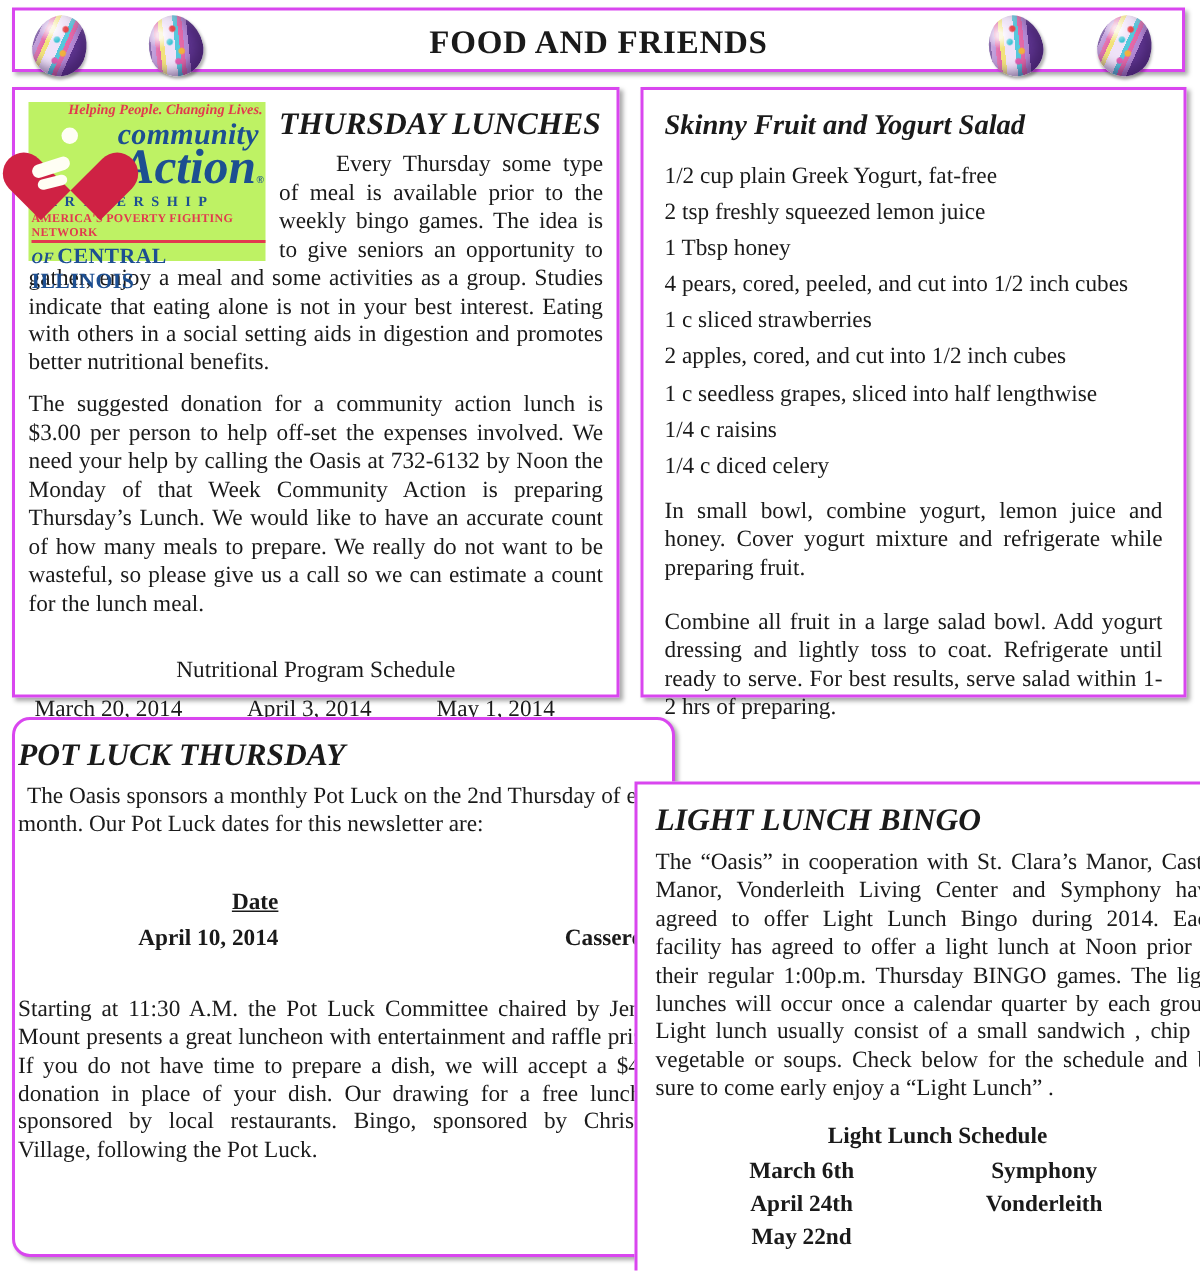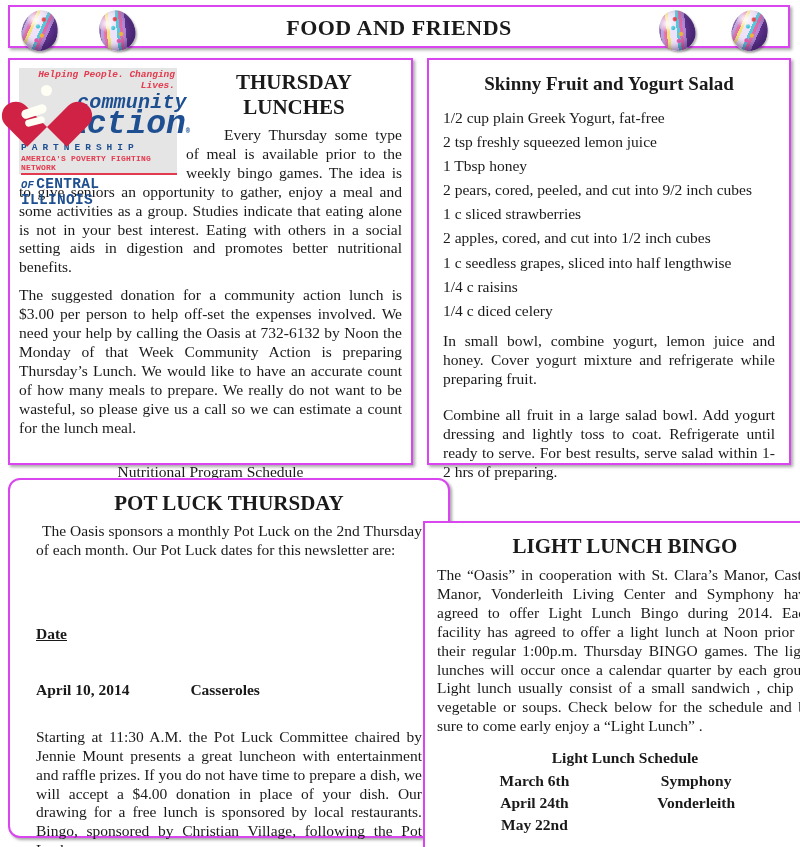--- a/index.html
+++ b/index.html
@@ -33,29 +33,29 @@
     box-shadow: inset -4px -4px 7px rgba(50,20,80,.55),
                 inset 3px 3px 5px rgba(255,255,255,.35),
                 1px 2px 2px rgba(0,0,0,.3);
     transform:rotate(14deg);
   }
   .egg.tilt-l { transform:rotate(-16deg); }
   #egg1 { left:12px; }  #egg2 { left:89px; }
   #egg3 { left:649px; } #egg4 { left:722px; }
 
   
-  .panel h2 { text-align:center; font-size:21px; font-weight:bold; margin:2px 0 6px; }
+  .panel h2 { font-size:21px; font-weight:bold; margin:2px 0 6px;font-style:italic; }
   .panel p  { font-size:15.5px; line-height:1.22; text-align:justify; }
 
   
   #thursday { left:8px; top:58px; width:405px; height:407px; padding:8px 9px; }
   .logo {
     float:left; width:158px; height:106px; margin:0 9px 2px 0;
-    position:relative; background:#e5e5e5;
-    font-family:Liberation Mono, monospace; color:#1d4f91;
+    position:relative; background:#bef264;
+    font-family:Liberation Serif, serif; color:#1d4f91;
   }
   .logo-tagline {
     text-align:right; font-size:9.5px; font-style:italic; font-weight:bold;
     color:#e23a4e; padding:1px 2px 0 0;
   }
   .logo-heart { position:absolute; left:0; top:13px; width:56px; height:52px; }
   .logo-heart::before, .logo-heart::after {
     content:""; position:absolute; top:2px; width:28px; height:44px;
     border-radius:28px 28px 0 0; background:#cf2244;
   }
@@ -102,25 +102,25 @@
 
   
   #recipe { left:427px; top:58px; width:364px; height:407px; padding:11px 14px; }
   #recipe h2 { font-size:19px; margin-bottom:2px; }
   .ingredients { list-style:none; margin-top:14px; }
   .ingredients li { font-size:15.5px; line-height:1.2; margin-bottom:5.5px; }
   #recipe .step1 { margin-top:12px; }
   #recipe .step2 { margin-top:17px; }
 
   
-  #potluck { left:8px; top:478px; width:442px; height:360px; padding:9px 26px;border-radius:12px; }
+  #potluck { left:8px; top:478px; width:442px; height:360px; padding:9px 2px;border-radius:12px; }
   #potluck .intro { margin-top:3px; text-indent:6px; }
   .pl-table { margin:30px 0 0; }
   .pl-row { display:grid; grid-template-columns:40% 60%; line-height:24.5px; }
-  .pl-cell { text-align:left; font-weight:bold; font-size:15.5px;margin-top:32px; }
+  .pl-cell { text-align:right; font-weight:bold; font-size:15.5px; }
   .pl-head span { text-decoration:underline; }
   #potluck .para { margin-top:25px; }
 
   
   #bingo { left:423px; top:478px; width:404px; height:364px; padding:9px 12px;margin-top:43px; }
   #bingo .para { margin-top:7px; }
   .ll-title { text-align:center; font-weight:bold; font-size:15.5px; margin-top:13px; }
   .ll-sched { width:86%; margin:3px auto 0; }
   .ll-row { display:grid; grid-template-columns:44% 56%; line-height:22px; }
   .ll-cell { text-align:center; font-weight:bold; font-size:15.5px; }
@@ -172,21 +172,21 @@
       </div>
     </div>
 </div>
 
 <div class="panel" id="recipe">
   <h2>Skinny Fruit and Yogurt Salad</h2>
   <ul class="ingredients">
       <li>1/2 cup plain Greek Yogurt, fat-free</li>
       <li>2 tsp freshly squeezed lemon juice</li>
       <li>1 Tbsp honey</li>
-      <li>2 pears, cored, peeled, and cut into 9/2 inch cubes</li>
+      <li>4 pears, cored, peeled, and cut into 1/2 inch cubes</li>
       <li>1 c sliced strawberries</li>
       <li>2 apples, cored, and cut into 1/2 inch cubes</li>
       <li>1 c seedless grapes, sliced into half lengthwise</li>
       <li>1/4 c raisins</li>
       <li>1/4 c diced celery</li>
     </ul>
   <p class="step1">In small bowl, combine yogurt, lemon juice and honey. Cover yogurt mixture and refrigerate while preparing fruit.</p>
   <p class="step2">Combine all fruit in a large salad bowl.  Add yogurt dressing and lightly toss to coat.  Refrigerate until ready to serve. For best results, serve salad within 1-2 hrs of preparing.</p>
 </div>
 

